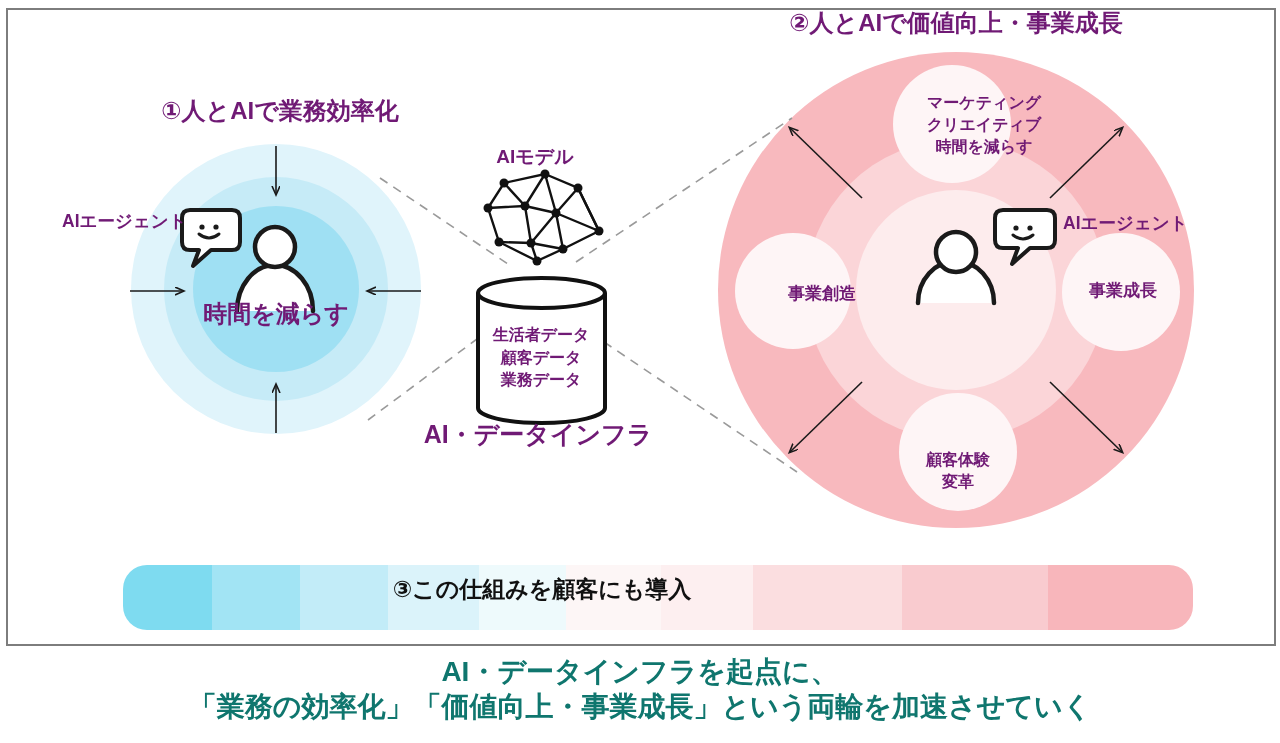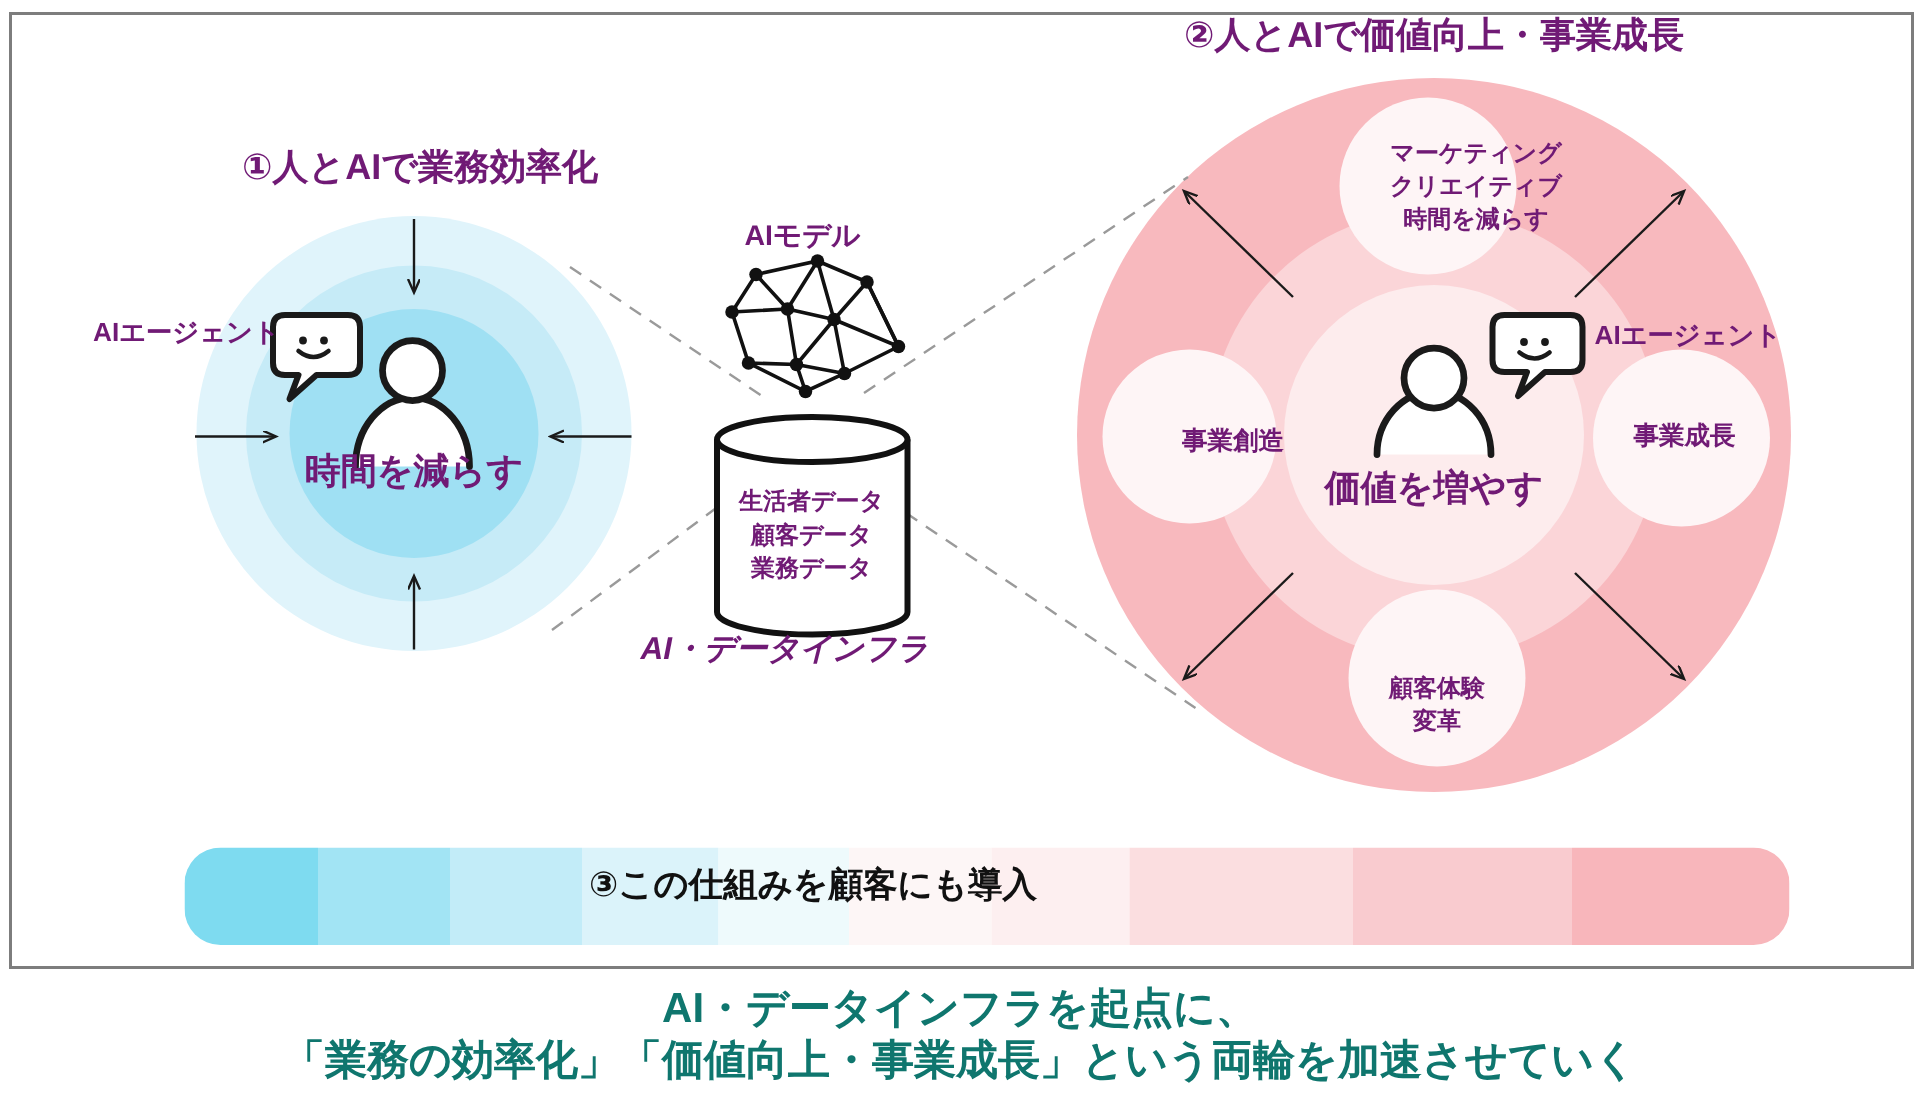--- a/index.html
+++ b/index.html
@@ -114,24 +114,23 @@
     </g>
   </svg>
 
   <div class="txt center" style="left:280px;top:95px;font-size:24px;">①人とAIで業務効率化</div>
   <div class="txt center" style="left:956px;top:7px;font-size:24px;">②人とAIで価値向上・事業成長</div>
 
   <div class="txt" style="left:62px;top:209px;font-size:17.5px;">AIエージェント</div>
   <div class="txt" style="left:1063px;top:211px;font-size:17.5px;">AIエージェント</div>
 
   <div class="txt center" style="left:276px;top:298px;font-size:24px;">時間を減らす</div>
-  <div class="txt center" style="left:956px;top:309px;font-size:24px;">価値を増やす</div>
 
   <div class="txt center" style="left:535px;top:144px;font-size:19px;">AIモデル</div>
-  <div class="txt center" style="left:523px;top:418px;font-size:21px;font-style:italic;">AI・データインフラ</div>
+  <div class="txt center" style="left:538px;top:418px;font-size:25px;">AI・データインフラ</div>
 
   <div class="txt center multi" style="left:541px;top:324px;font-size:16px;line-height:22.5px;">
     <div>生活者データ</div>
     <div>顧客データ</div>
     <div>業務データ</div>
   </div>
 
   <div class="txt center multi" style="left:984px;top:92px;">
     <div>マーケティング</div>
     <div>クリエイティブ</div>

